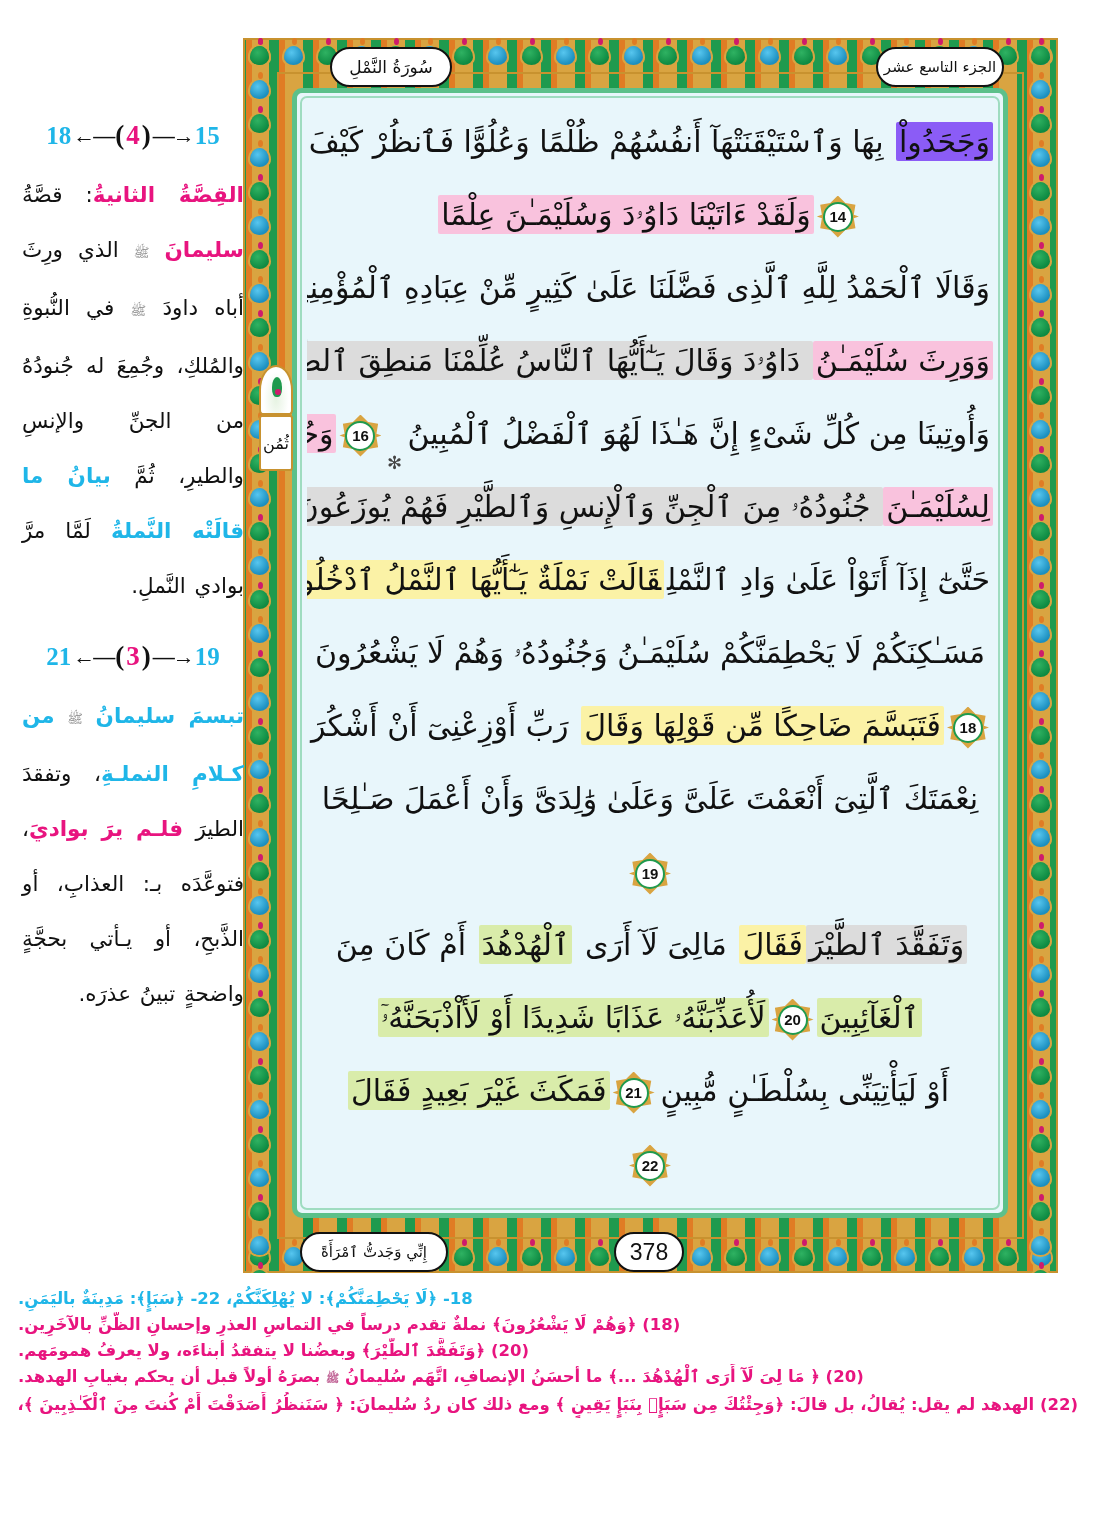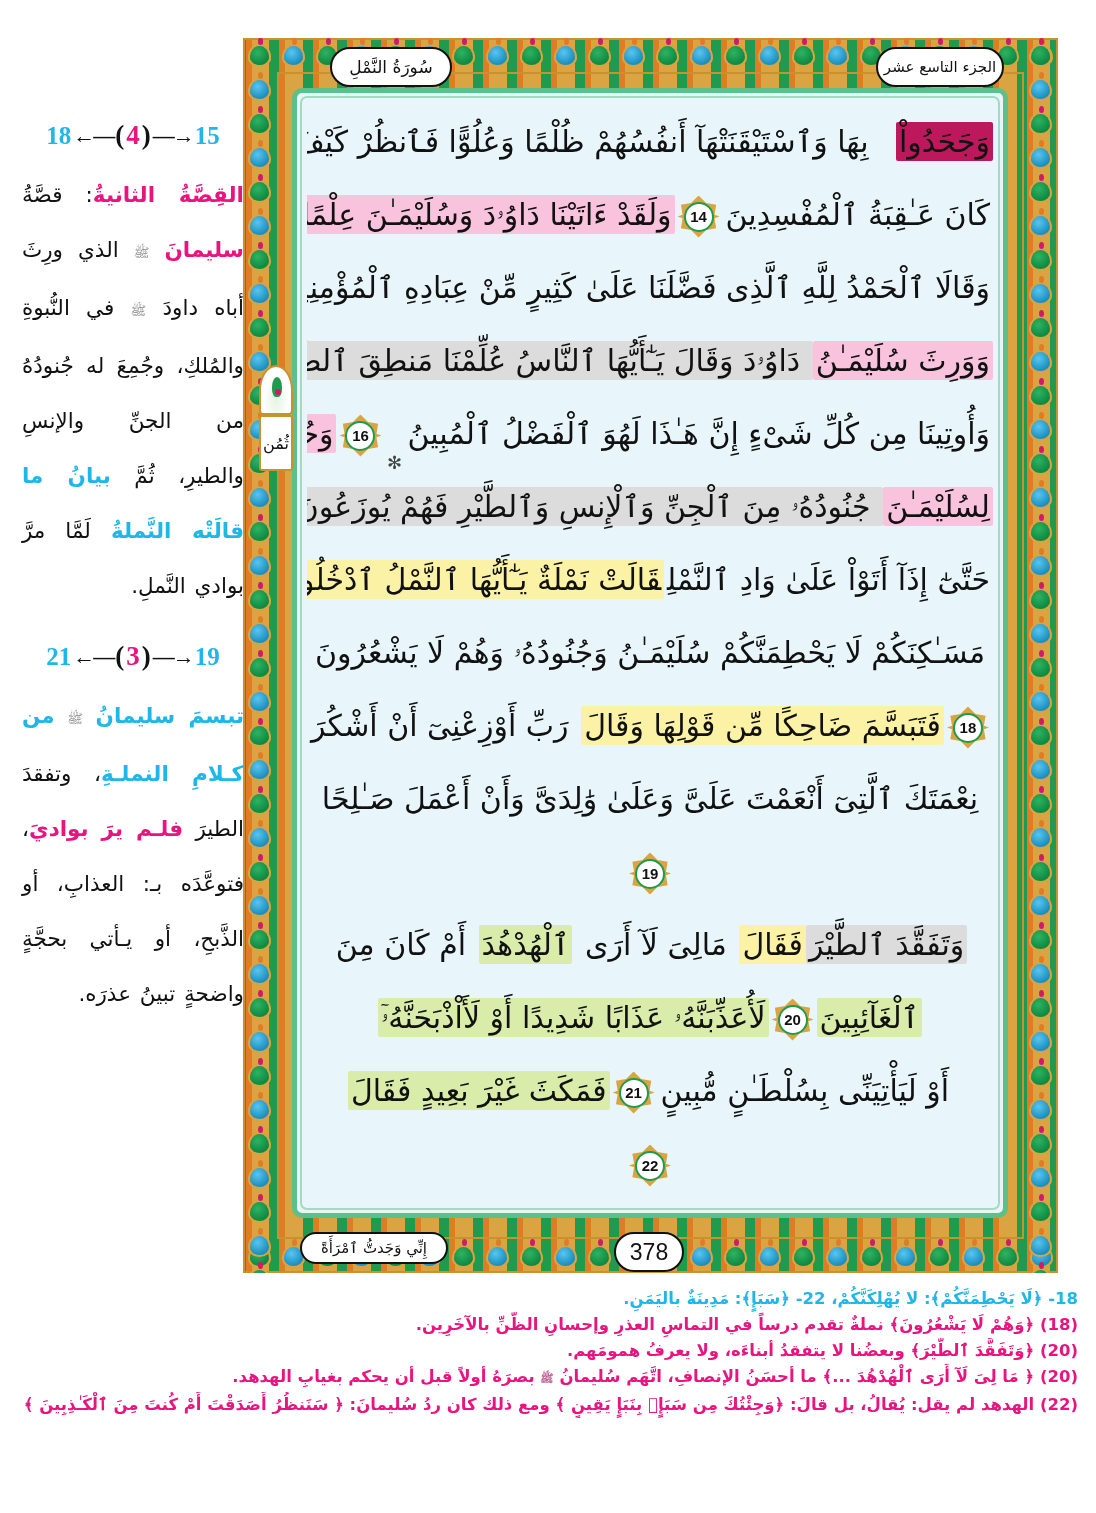--- a/index.html
+++ b/index.html
@@ -126,21 +126,21 @@
     font-size: 30px;
     color: #111;
     position: relative;
     overflow: hidden;
   }
   .qline .seg { padding: 2px 3px; border-radius: 2px; text-align: center; }
   .hl-pink   { background: #f9c2dd; }
   .hl-yellow { background: #fbf2a6; }
   .hl-grey   { background: #dcdcdc; }
   .hl-green  { background: #d9ecaa; }
-  .hl-orange { background: #be185d; margin-left: 15px; }
+  .hl-orange { background: #8b5cf6; }
   .hl-none   { background: transparent; }
 
   
   .ayah-num {
     display: inline-block;
     position: relative;
     width: 42px; height: 42px;
     vertical-align: middle;
     margin: 0 3px;
   }
@@ -219,21 +219,21 @@
     border-radius: 22px;
     display: flex; align-items: center; justify-content: center;
     font-family: "DejaVu Sans", serif;
     color: #111;
     direction: rtl;
     z-index: 8;
     white-space: nowrap;
   }
   #surah-cart { left: 330px; top: 47px; width: 122px; height: 40px; font-size: 17px; }
   #juz-cart   { left: 876px; top: 47px; width: 128px; height: 40px; font-size: 15px; }
-  #khatm-cart { left: 300px; top: 1232px; width: 148px; height: 32px; font-size: 15px; }
+  #khatm-cart { left: 300px; top: 1232px; width: 148px; height: 40px; font-size: 15px; }
   #page-cart  { left: 614px; top: 1232px; width: 70px; height: 40px;
                 font-family: "Liberation Sans", sans-serif; font-size: 23px; }
 
   
   .sidebar {
     position: absolute;
     left: 22px; top: 120px;
     width: 222px;
     direction: rtl;
     text-align: justify;
@@ -263,23 +263,23 @@
     color: #111;
     word-spacing: 2px;
   }
   .side-text .pink { color: #e8147f; font-weight: bold; }
   .side-text .cyan { color: #1fb6e8; font-weight: bold; }
   .side-text .hon  { color: #7e7e7e; font-size: 13px; }
 
   
   .footnotes {
     position: absolute;
-    left: 25px; right: 18px; top: 1286px;
+    left: 18px; right: 18px; top: 1286px;
     direction: rtl;
-    text-align: right;
+    text-align: left;
     font-family: "DejaVu Sans", "Liberation Serif", serif;
   }
   .fn {
     font-size: 16.5px;
     line-height: 26px;
     white-space: nowrap;
     overflow: hidden;
   }
   .fn.blue { color: #1fb6e8; font-weight: bold; }
   .fn.pink { color: #e8147f; font-weight: bold; }
@@ -426,21 +426,21 @@
       </div>
   </div>
 
   <div class="cartouche" id="surah-cart">سُورَةُ النَّمْلِ</div>
   <div class="cartouche" id="juz-cart">الجزء التاسع عشر</div>
 
   <div class="panel">
     <div class="panel-inner"></div>
     <div class="ayah-lines" id="ayah-lines">
         <div class="qline"><span class="seg hl-orange">وَجَحَدُواْ</span><span class="seg hl-none"> بِهَا وَٱسْتَيْقَنَتْهَآ أَنفُسُهُمْ ظُلْمًا وَعُلُوًّا فَٱنظُرْ كَيْفَ</span></div>
-        <div class="qline"><span class="seg hl-none">كَانَ عَـٰقِبَةُ ٱلْمُفْسِدِينَ</span><span class="ayah-num"><span class="star"></span><span class="disc">14</span></span><span class="seg hl-pink">وَلَقَدْ ءَاتَيْنَا دَاوُۥدَ وَسُلَيْمَـٰنَ عِلْمًا</span></div>
+        <div class="qline"><span class="ayah-num"><span class="star"></span><span class="disc">14</span></span><span class="seg hl-pink">وَلَقَدْ ءَاتَيْنَا دَاوُۥدَ وَسُلَيْمَـٰنَ عِلْمًا</span></div>
         <div class="qline"><span class="seg hl-none">وَقَالَا ٱلْحَمْدُ لِلَّهِ ٱلَّذِى فَضَّلَنَا عَلَىٰ كَثِيرٍ مِّنْ عِبَادِهِ ٱلْمُؤْمِنِينَ</span></div>
         <div class="qline"><span class="seg hl-pink">وَوَرِثَ سُلَيْمَـٰنُ</span><span class="seg hl-grey"> دَاوُۥدَ وَقَالَ يَـٰٓأَيُّهَا ٱلنَّاسُ عُلِّمْنَا مَنطِقَ ٱلطَّيْرِ</span></div>
         <div class="qline"><span class="seg hl-none">وَأُوتِينَا مِن كُلِّ شَىْءٍ إِنَّ هَـٰذَا لَهُوَ ٱلْفَضْلُ ٱلْمُبِينُ</span><span class="sajda-mark">✻</span><span class="ayah-num"><span class="star"></span><span class="disc">16</span></span><span class="seg hl-pink">وَحُشِرَ</span></div>
         <div class="qline"><span class="seg hl-pink">لِسُلَيْمَـٰنَ</span><span class="seg hl-grey"> جُنُودُهُۥ مِنَ ٱلْجِنِّ وَٱلْإِنسِ وَٱلطَّيْرِ فَهُمْ يُوزَعُونَ</span></div>
         <div class="qline"><span class="seg hl-none">حَتَّىٰٓ إِذَآ أَتَوْاْ عَلَىٰ وَادِ ٱلنَّمْلِ</span><span class="seg hl-yellow">قَالَتْ نَمْلَةٌ يَـٰٓأَيُّهَا ٱلنَّمْلُ ٱدْخُلُواْ</span></div>
         <div class="qline"><span class="seg hl-none">مَسَـٰكِنَكُمْ لَا يَحْطِمَنَّكُمْ سُلَيْمَـٰنُ وَجُنُودُهُۥ وَهُمْ لَا يَشْعُرُونَ</span></div>
         <div class="qline"><span class="ayah-num"><span class="star"></span><span class="disc">18</span></span><span class="seg hl-yellow">فَتَبَسَّمَ ضَاحِكًا مِّن قَوْلِهَا وَقَالَ</span><span class="seg hl-none"> رَبِّ أَوْزِعْنِىٓ أَنْ أَشْكُرَ</span></div>
         <div class="qline"><span class="seg hl-none">نِعْمَتَكَ ٱلَّتِىٓ أَنْعَمْتَ عَلَىَّ وَعَلَىٰ وَٰلِدَىَّ وَأَنْ أَعْمَلَ صَـٰلِحًا</span></div>
         <div class="qline"><span class="ayah-num"><span class="star"></span><span class="disc">19</span></span></div>
         <div class="qline"><span class="seg hl-grey">وَتَفَقَّدَ ٱلطَّيْرَ</span><span class="seg hl-yellow">فَقَالَ</span><span class="seg hl-none"> مَالِىَ لَآ أَرَى </span><span class="seg hl-green">ٱلْهُدْهُدَ</span><span class="seg hl-none"> أَمْ كَانَ مِنَ</span></div>

